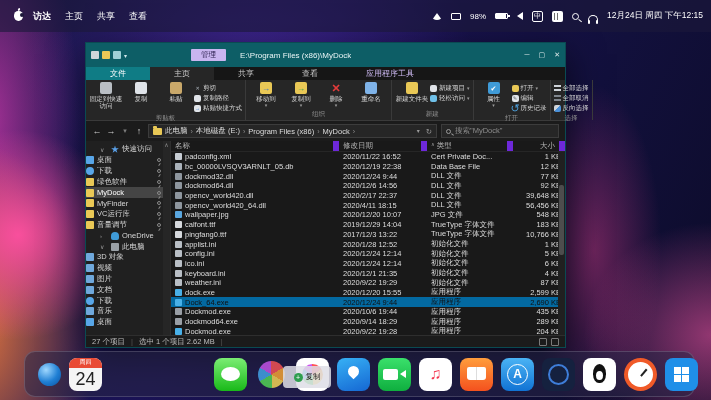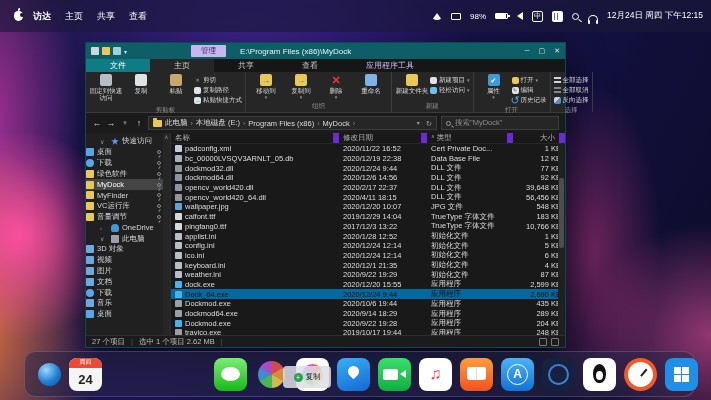--- a/index.html
+++ b/index.html
@@ -36,21 +36,21 @@
      linear-gradient(to right,#333 1px,transparent 1px 3px,#333 3px 4px,transparent 4px);opacity:.7}
   .search-glass{width:7px;height:7px;border:1.4px solid #fff;border-radius:50%;position:relative}
   .search-glass::after{content:"";position:absolute;left:5px;top:6px;width:4px;height:1.4px;background:#fff;transform:rotate(40deg)}
   .headset-icon{width:10px;height:6px;border:1.4px solid #fff;border-bottom:none;border-radius:6px 6px 0 0;position:relative;margin-top:3px}
   .headset-icon::before,.headset-icon::after{content:"";position:absolute;bottom:-3px;width:2px;height:4px;background:#fff;border-radius:1px}
   .headset-icon::before{left:-1px}.headset-icon::after{right:-1px}
   .mb-time{font-size:8.5px;white-space:nowrap}
   
   .win{position:absolute;left:85px;top:42px;width:481px;height:306px;display:flex;flex-direction:column;
     box-shadow:0 12px 34px rgba(0,0,0,.6);border:1px solid #0a4a52;background:#191919;z-index:10}
-  .titlebar{height:16px;background:#0d5e66;display:flex;align-items:center;color:#e8f4f5;font-size:8px;padding:0 5px;gap:4px}
+  .titlebar{height:24px;background:#0d5e66;display:flex;align-items:center;color:#e8f4f5;font-size:8px;padding:0 5px;gap:4px}
   .qat{display:flex;gap:3px;align-items:center}
   .qat-ic{width:8px;height:8px;border-radius:1px}
   .qat-ic.q1{background:#cfd6da}.qat-ic.q2{background:#e9c856}.qat-ic.q3{background:#9fd0d6}
   .qat-dd{font-size:6px;color:#cfe7ea}
   .manage-chip{background:#c9b5f0;color:#2a1e4d;font-size:7.5px;padding:1px 10px;margin-left:60px;border-radius:1px}
   .wtitle{margin-left:10px;white-space:nowrap;overflow:hidden}
   .wcontrols{margin-left:auto;display:flex;gap:9px;font-size:7px;color:rgba(255,255,255,.85)}
   .tabsbar{height:13px;background:#161616;display:flex;align-items:stretch;font-size:8px;color:#cfcfcf}
   .rtab{padding:0 24px;display:flex;align-items:center}
   .rtab.file{background:#0f7c85;color:#fff}
@@ -130,21 +130,21 @@
   .sdiv{color:#555}
   .view-toggles{margin-left:auto;display:flex;gap:4px}
   .vt{width:8px;height:8px;border:1px solid #7a7a7a;border-radius:1px}
   
   .dock{position:absolute;left:24px;right:16px;bottom:3px;height:46px;border-radius:11px;
     background:rgba(40,38,70,.52);border:1px solid rgba(255,255,255,.16);display:flex;align-items:center;padding:0 9px;gap:8px;z-index:40}
   .dock-icon{width:33px;height:33px;border-radius:8px;position:relative;flex:none;display:flex;flex-direction:column;overflow:hidden}
   .di-launcher{width:23px;height:23px;border-radius:50%;background:radial-gradient(circle at 35% 30%,#9fd8ff,#1f7fd4 55%,#0a4f9e);margin-left:4px}
   .di-calendar{background:#f5f5f5;margin-right:104px}
   .dc-top{height:10px;background:#e94b35;color:#fff;font-size:6px;display:flex;align-items:center;justify-content:center}
-  .dc-day{flex:1;display:flex;align-items:center;justify-content:center;font-size:13px;font-weight:bold;color:#222}
+  .dc-day{flex:1;display:flex;align-items:center;justify-content:center;font-size:18px;font-weight:normal;color:#222}
   .di-messages{background:linear-gradient(#7bed74,#19b919)}
   .di-messages::after{content:"";position:absolute;left:7px;top:9px;width:19px;height:14px;background:#fff;border-radius:50%}
   .di-photos{background:transparent;overflow:visible}
   .di-photos::before{content:"";position:absolute;inset:3px;border-radius:50%;
     background:conic-gradient(#f55 0 60deg,#fa3 60deg 120deg,#fd5 120deg 180deg,#5d5 180deg 240deg,#4ae 240deg 300deg,#c5e 300deg 360deg);opacity:.8}
   .di-maps-white{background:#fff}
   .di-maps-white::before{content:"";position:absolute;inset:6px;border-radius:50%;
     background:conic-gradient(#f55 0 60deg,#fa3 60deg 120deg,#fd5 120deg 180deg,#5d5 180deg 240deg,#4ae 240deg 300deg,#c5e 300deg 360deg)}
   .di-baidu-maps{background:linear-gradient(160deg,#37b1f5,#1567d3)}
   .di-baidu-maps::before{content:"";position:absolute;left:11px;top:8px;width:11px;height:11px;background:#fff;border-radius:50% 50% 50% 0;transform:rotate(-45deg)}

